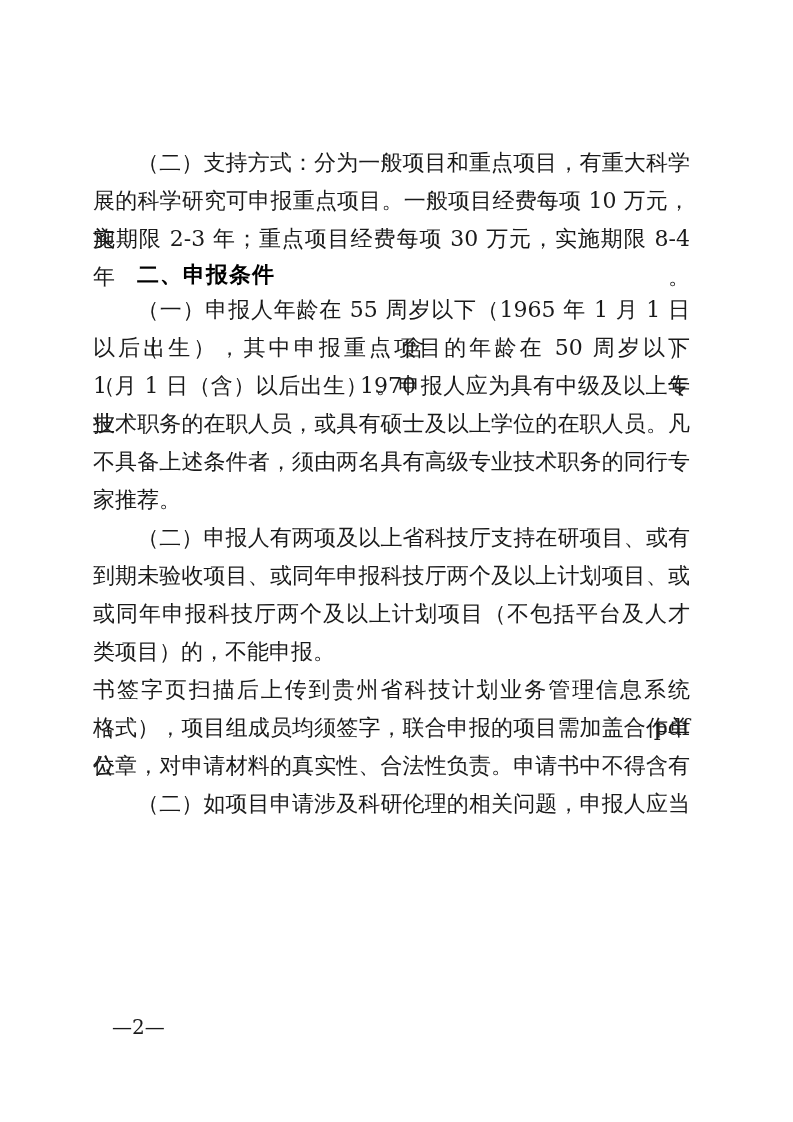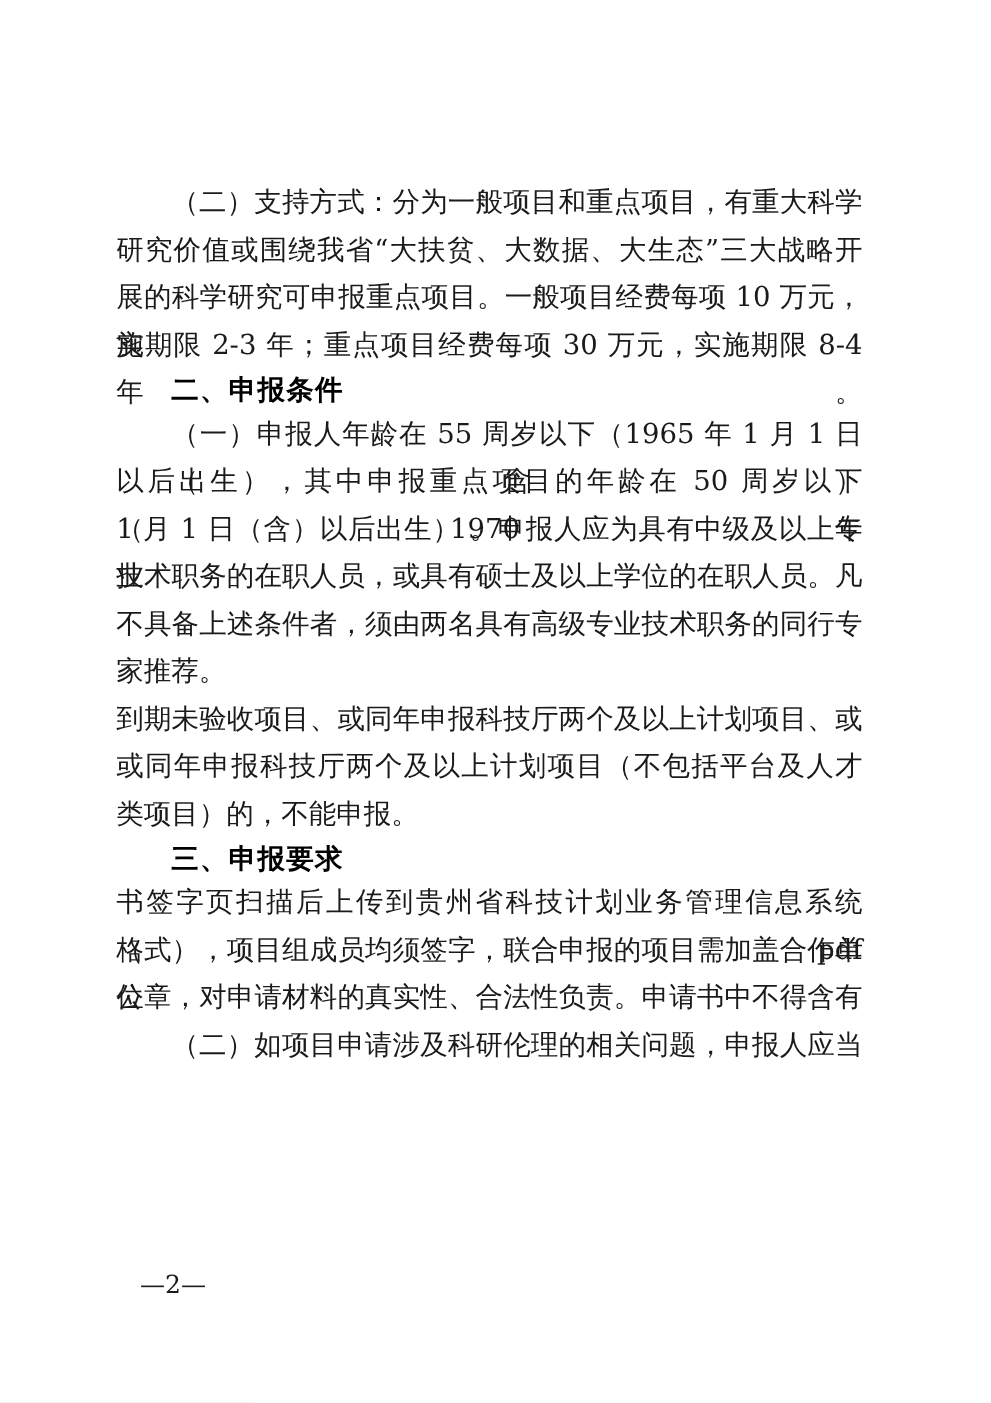--- a/index.html
+++ b/index.html
@@ -52,33 +52,32 @@
     line-height: 22px;
     color: #1a1a1a;
   }
 </style>
 </head>
 <body>
 
 <div class="page">
   <div class="content" id="doc-content">
       <div class="body-line indent justify">（二）支持方式：分为一般项目和重点项目，有重大科学</div>
-      <div class="body-line justify">研究价值或围绕我省“大扶贫、大数据、大生态”三大战略开</div>
       <div class="body-line justify">展的科学研究可申报重点项目。一般项目经费每项 10 万元，实</div>
       <div class="body-line justify">施期限 2-3 年；重点项目经费每项 30 万元，实施期限 8-4 年。</div>
       <div class="heading-line">二、申报条件</div>
       <div class="body-line indent justify">（一）申报人年龄在 55 周岁以下（1965 年 1 月 1 日（含）</div>
       <div class="body-line justify">以后出生），其中申报重点项目的年龄在 50 周岁以下（1970 年</div>
       <div class="body-line justify">1 月 1 日（含）以后出生） 。申报人应为具有中级及以上专业</div>
       <div class="body-line justify">技术职务的在职人员，或具有硕士及以上学位的在职人员。凡</div>
       <div class="body-line justify">不具备上述条件者，须由两名具有高级专业技术职务的同行专</div>
       <div class="body-line">家推荐。</div>
+      <div class="body-line indent justify">（二）申报人有两项及以上省科技厅支持在研项目、或有</div>
       <div class="body-line justify">到期未验收项目、或同年申报科技厅两个及以上计划项目、或</div>
       <div class="body-line justify">或同年申报科技厅两个及以上计划项目（不包括平台及人才</div>
       <div class="body-line">类项目）的，不能申报。</div>
-      <div class="heading-line">三、申报要求</div>
       <div class="body-line justify">书签字页扫描后上传到贵州省科技计划业务管理信息系统（pdf</div>
       <div class="body-line justify">格式），项目组成员均须签字，联合申报的项目需加盖合作单位</div>
       <div class="body-line justify">公章，对申请材料的真实性、合法性负责。申请书中不得含有</div>
       <div class="body-line indent justify">（二）如项目申请涉及科研伦理的相关问题，申报人应当</div>
     </div>
   <div class="page-number">—2—</div>
 </div>
 
 </body></html>

